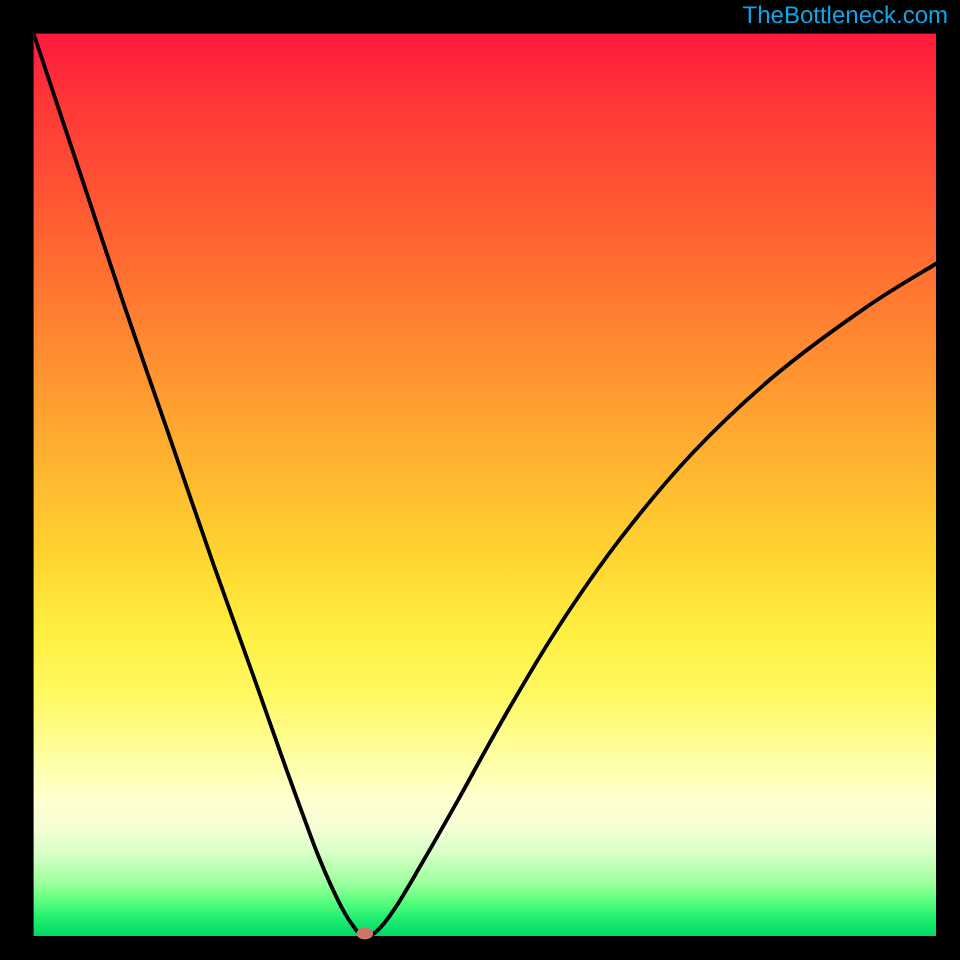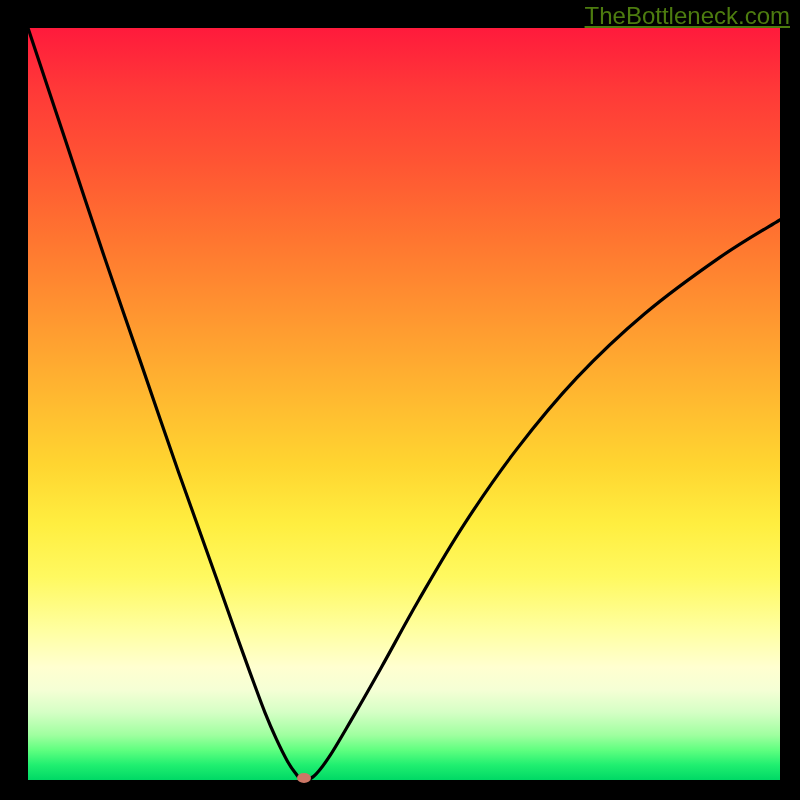--- a/index.html
+++ b/index.html
@@ -7,25 +7,24 @@
     width: 800px;
     height: 800px;
     background: #000;
     position: relative;
     font-family: Arial, sans-serif;
   }
   .watermark {
     position: absolute;
     top: 2px;
     right: 10px;
-    color: #4d7c0f;
-    font-size: 24px;
+    color: #0ea5e9;
+    font-size: 20px;
     font-weight: 500;
     z-index: 10;
-    text-decoration: underline;
   }
   .plot-area {
     position: absolute;
     left: 28px;
     top: 28px;
     width: 752px;
     height: 752px;
     background: linear-gradient(to bottom,
       #ff1a3c 0%,
       #ff3838 8%,

